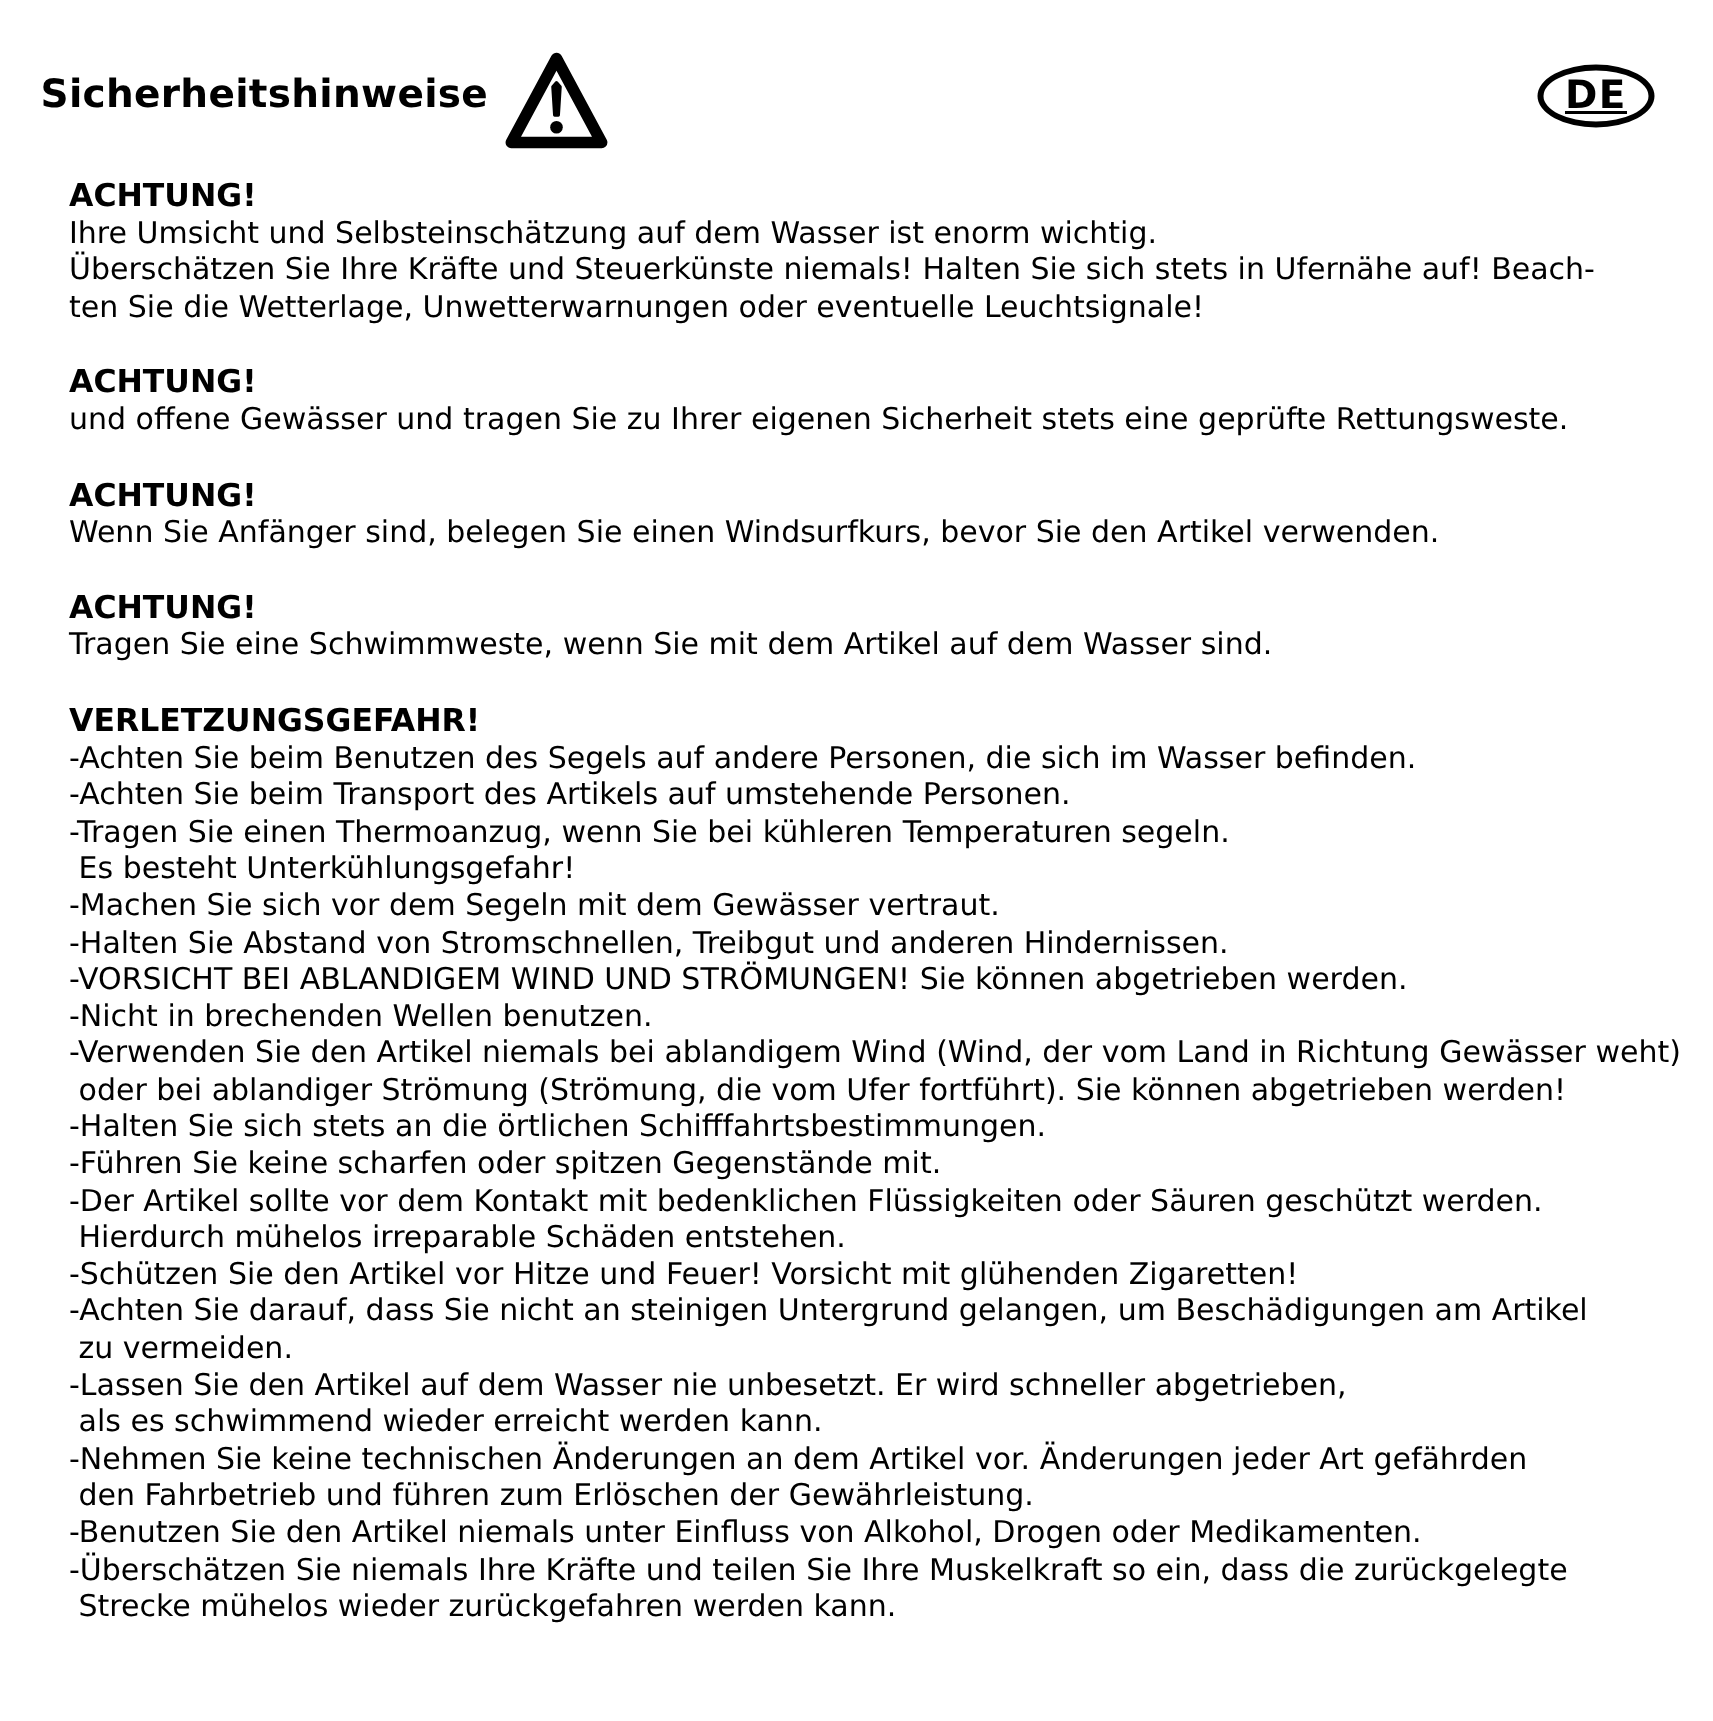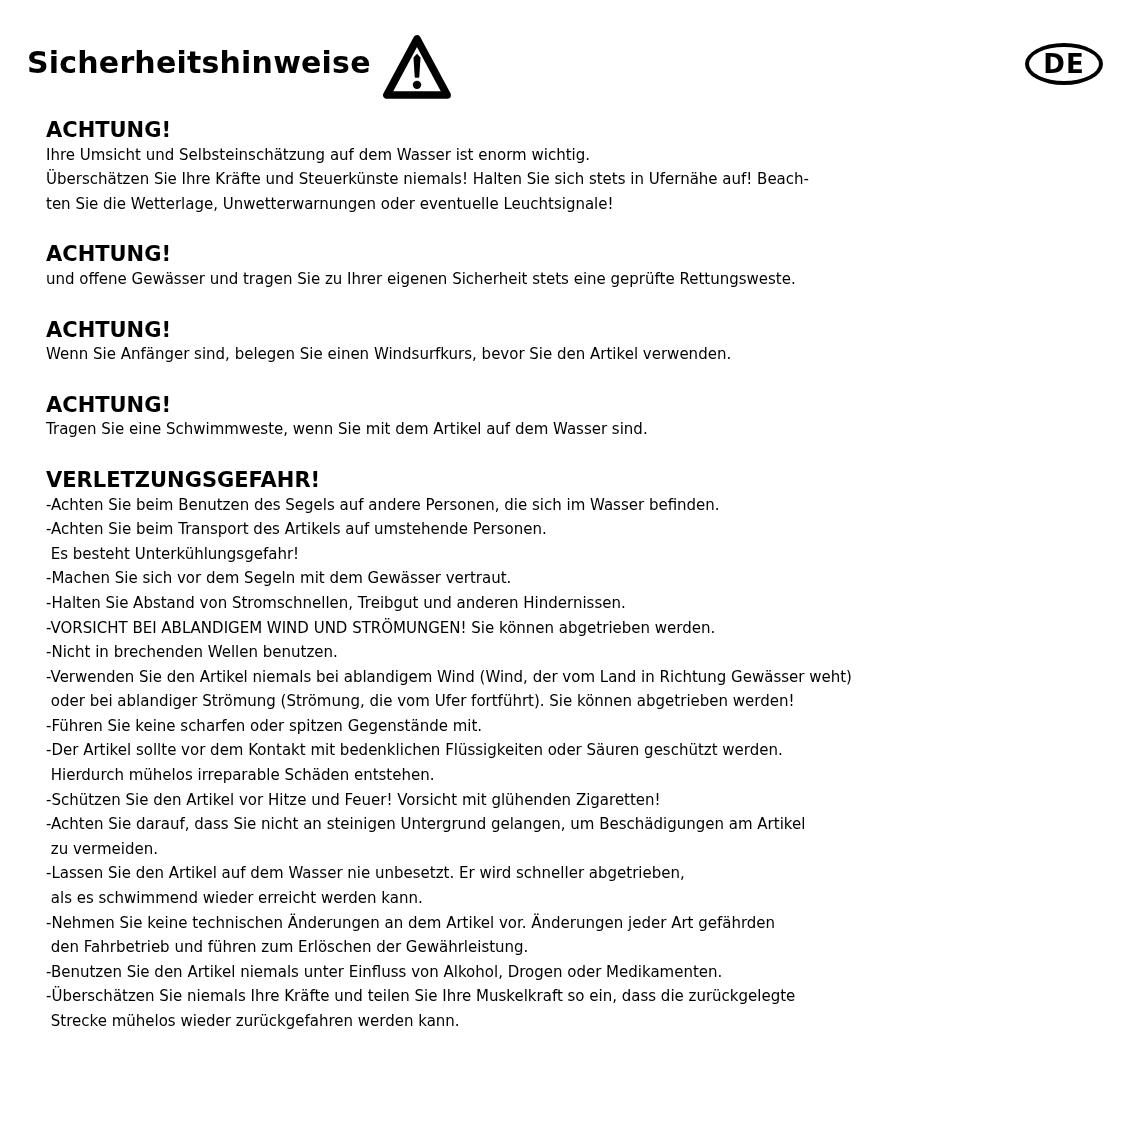--- a/index.html
+++ b/index.html
@@ -17,21 +17,21 @@
     font-family: "DejaVu Sans", "Liberation Sans", sans-serif;
     padding: 38px 18px 0 27px;
     overflow: hidden;
   }
   .header-row {
     display: flex;
     align-items: flex-start;
     height: 72px;
   }
   .page-title {
-    font-size: 30px;
+    font-size: 26px;
     font-weight: bold;
     line-height: 34px;
     margin-top: 8px;
     letter-spacing: 0.2px;
     white-space: pre;
   }
   .warning-triangle {
     margin-left: 11px;
     margin-top: -6px;
     width: 70px;
@@ -46,37 +46,38 @@
     height: 34px;
     border: 4px solid #000000;
     border-radius: 50%;
     display: flex;
     align-items: center;
     justify-content: center;
     font-size: 26px;
     font-weight: bold;
     letter-spacing: 1px;
     line-height: 1;
+    text-decoration: underline;
   }
   .sections {
     margin-top: 8px;
     margin-left: 19px;
   }
   .safety-section {
     margin: 0 0 26px 0;
   }
   .section-heading {
     margin: 0;
     font-size: 21px;
     font-weight: bold;
     line-height: 24.6px;
     white-space: pre;
   }
   .text-line {
-    font-size: 15px;
+    font-size: 20px;
     font-weight: normal;
     line-height: 24.6px;
     white-space: pre;
   }
 </style>
 </head>
 <body>
 
 <div class="page">
 
@@ -109,27 +110,29 @@
         <div class="text-line">Wenn Sie Anfänger sind, belegen Sie einen Windsurfkurs, bevor Sie den Artikel verwenden.</div>
       </section>
       <section class="safety-section">
         <h2 class="section-heading">ACHTUNG!</h2>
         <div class="text-line">Tragen Sie eine Schwimmweste, wenn Sie mit dem Artikel auf dem Wasser sind.</div>
       </section>
       <section class="safety-section">
         <h2 class="section-heading">VERLETZUNGSGEFAHR!</h2>
         <div class="text-line">-Achten Sie beim Benutzen des Segels auf andere Personen, die sich im Wasser befinden.</div>
         <div class="text-line">-Achten Sie beim Transport des Artikels auf umstehende Personen.</div>
+        <div class="text-line">-Tragen Sie einen Thermoanzug, wenn Sie bei kühleren Temperaturen segeln.</div>
         <div class="text-line"> Es besteht Unterkühlungsgefahr!</div>
         <div class="text-line">-Machen Sie sich vor dem Segeln mit dem Gewässer vertraut.</div>
         <div class="text-line">-Halten Sie Abstand von Stromschnellen, Treibgut und anderen Hindernissen.</div>
         <div class="text-line">-VORSICHT BEI ABLANDIGEM WIND UND STRÖMUNGEN! Sie können abgetrieben werden.</div>
         <div class="text-line">-Nicht in brechenden Wellen benutzen.</div>
         <div class="text-line">-Verwenden Sie den Artikel niemals bei ablandigem Wind (Wind, der vom Land in Richtung Gewässer weht)</div>
         <div class="text-line"> oder bei ablandiger Strömung (Strömung, die vom Ufer fortführt). Sie können abgetrieben werden!</div>
+        <div class="text-line">-Halten Sie sich stets an die örtlichen Schifffahrtsbestimmungen.</div>
         <div class="text-line">-Führen Sie keine scharfen oder spitzen Gegenstände mit.</div>
         <div class="text-line">-Der Artikel sollte vor dem Kontakt mit bedenklichen Flüssigkeiten oder Säuren geschützt werden.</div>
         <div class="text-line"> Hierdurch mühelos irreparable Schäden entstehen.</div>
         <div class="text-line">-Schützen Sie den Artikel vor Hitze und Feuer! Vorsicht mit glühenden Zigaretten!</div>
         <div class="text-line">-Achten Sie darauf, dass Sie nicht an steinigen Untergrund gelangen, um Beschädigungen am Artikel</div>
         <div class="text-line"> zu vermeiden.</div>
         <div class="text-line">-Lassen Sie den Artikel auf dem Wasser nie unbesetzt. Er wird schneller abgetrieben,</div>
         <div class="text-line"> als es schwimmend wieder erreicht werden kann.</div>
         <div class="text-line">-Nehmen Sie keine technischen Änderungen an dem Artikel vor. Änderungen jeder Art gefährden</div>
         <div class="text-line"> den Fahrbetrieb und führen zum Erlöschen der Gewährleistung.</div>

